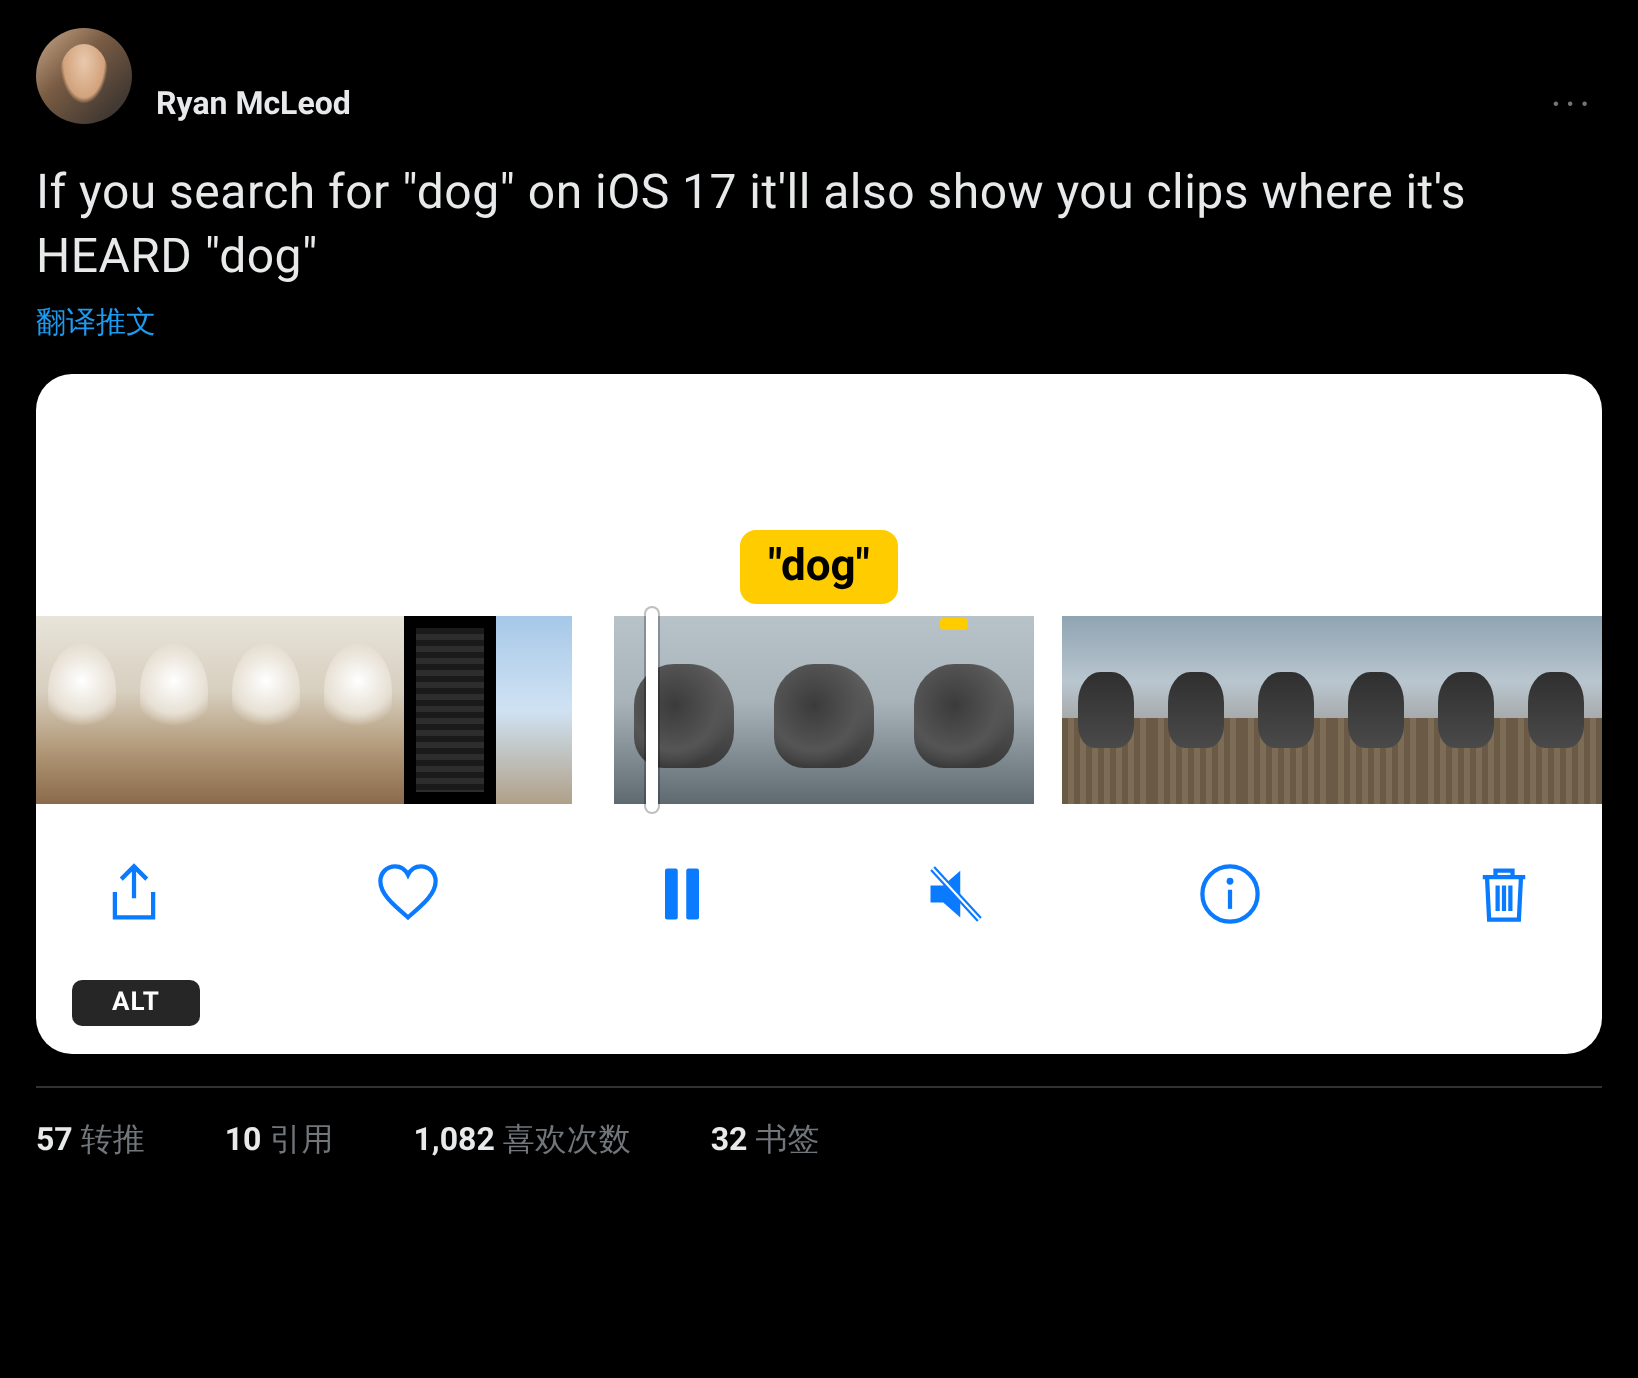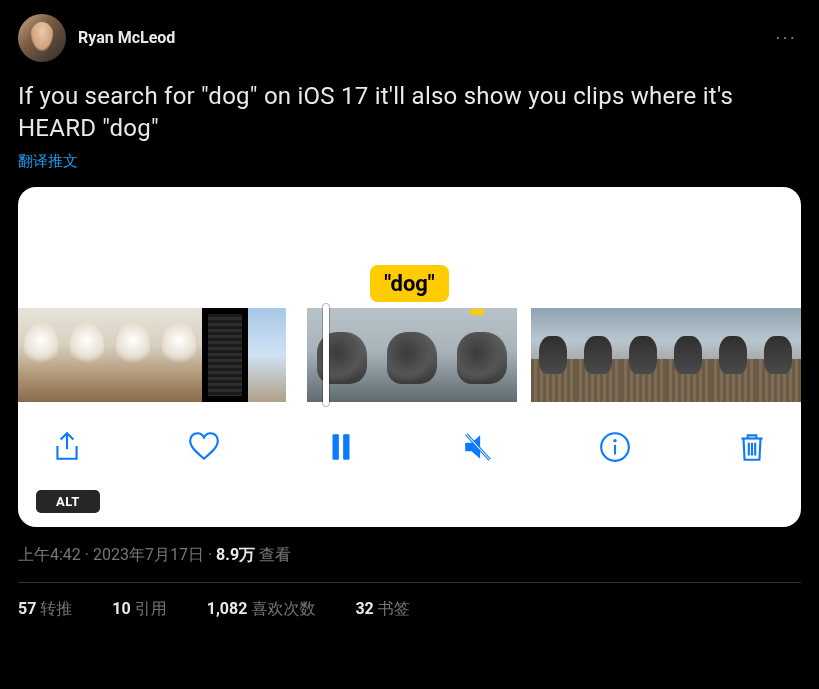--- a/index.html
+++ b/index.html
@@ -9,21 +9,21 @@
     color: #e7e9ea;
     width: 819px;
     height: 689px;
     overflow: hidden;
   }
   .tweet {
     padding: 14px 18px 0 18px;
   }
   .header {
     display: flex;
-    align-items: center;
+    align-items: flex-end;
   }
   .avatar {
     width: 48px;
     height: 48px;
     border-radius: 50%;
     flex-shrink: 0;
     background: linear-gradient(135deg, #c9a98a 0%, #7a5c44 40%, #2b2b2b 100%);
     position: relative;
     overflow: hidden;
   }
@@ -343,23 +343,20 @@
             <line x1="13" y1="12" x2="13" y2="24"></line>
             <line x1="16" y1="12" x2="16" y2="24"></line>
             <line x1="19" y1="12" x2="19" y2="24"></line>
           </svg>
       </div>
     </div>
 
     <div class="alt-badge">ALT</div>
   </div>
 
-  <div class="meta">
-    <span>上午4:42</span><span> · </span><span>2023年7月17日</span><span> · </span><span class="views-num">8.9万</span><span> 查看</span>
-  </div>
 
   <div class="divider"></div>
 
   <div class="stats">
     <span class="stat">
       <span class="num">57</span><span>转推</span>
     </span>
     <span class="stat">
       <span class="num">10</span><span>引用</span>
     </span>

